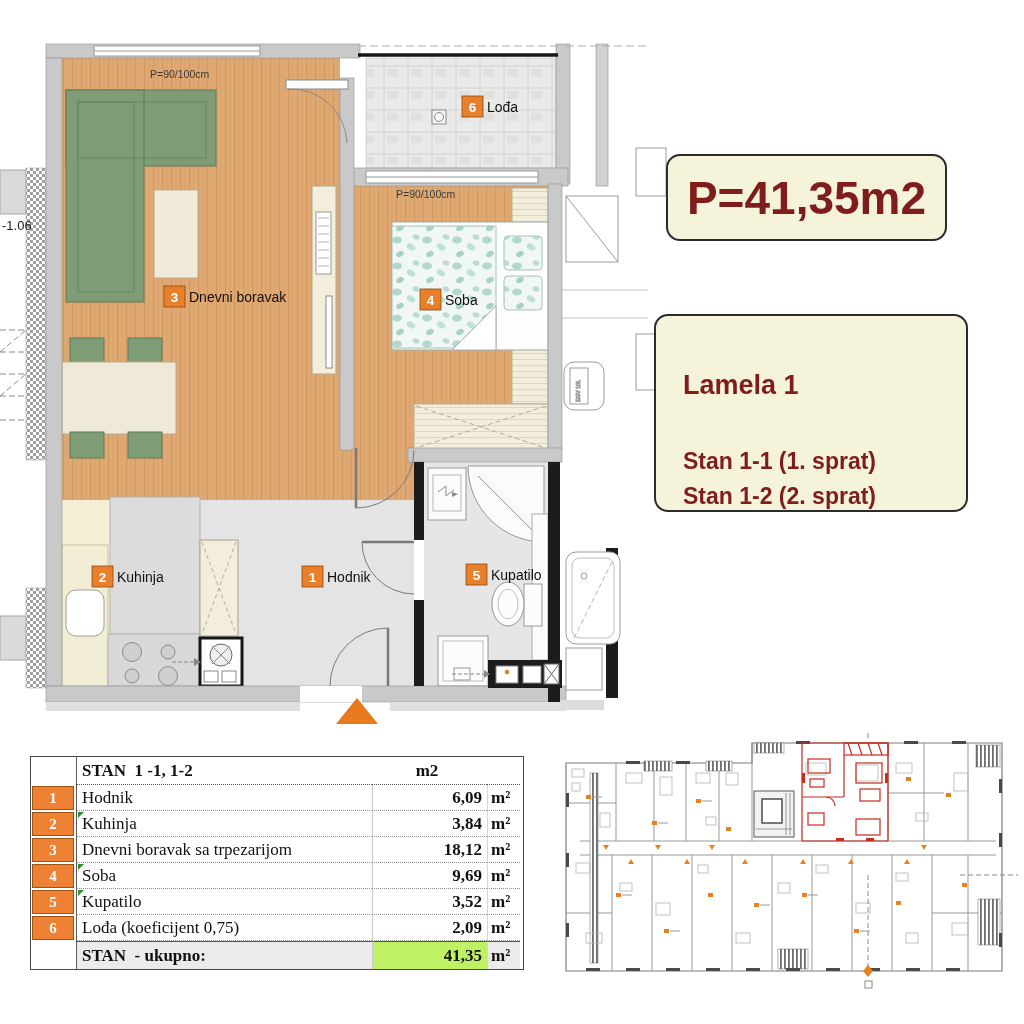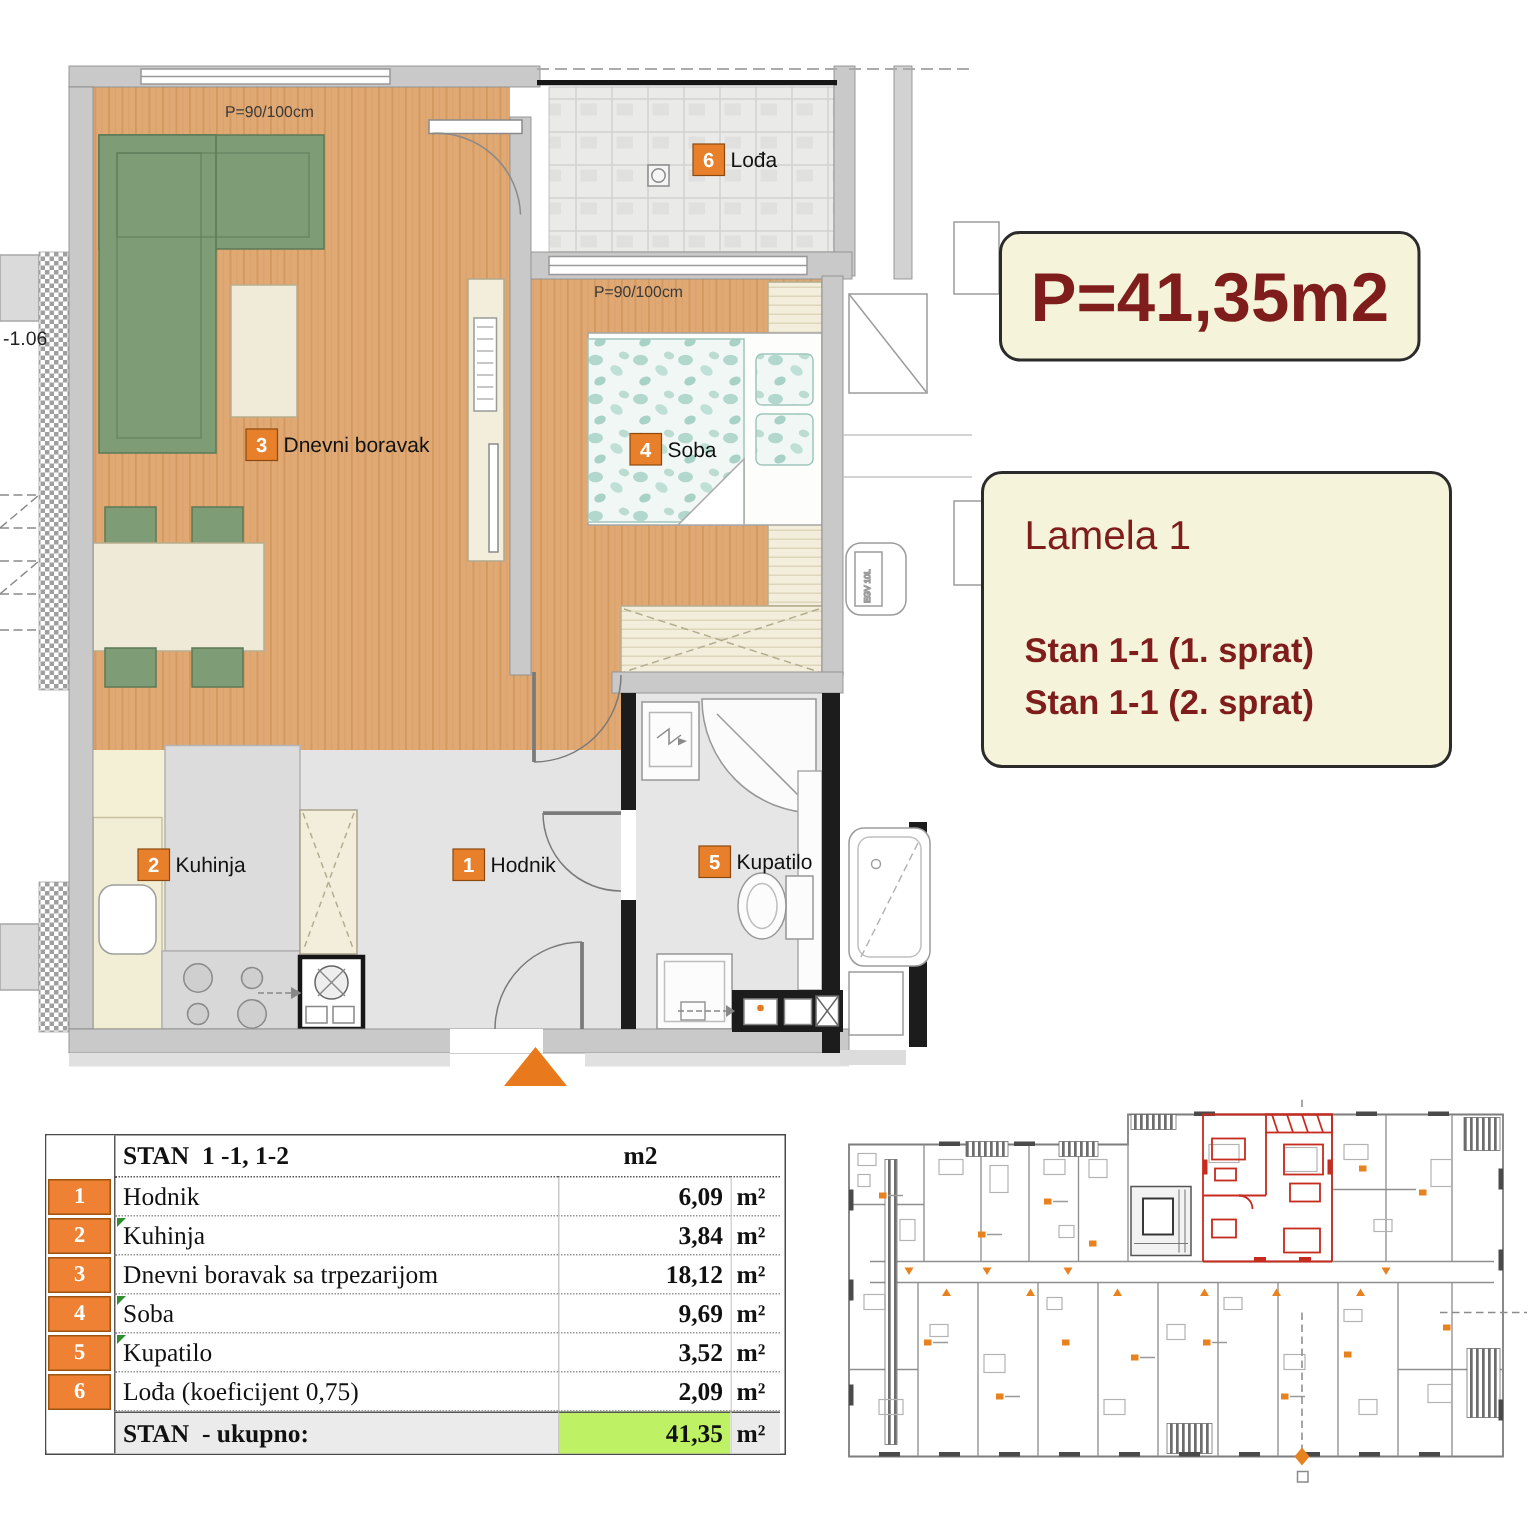--- a/index.html
+++ b/index.html
@@ -6,21 +6,21 @@
   .canvas{position:relative;width:1024px;height:1024px;background:#ffffff;overflow:hidden;
           font-family:"Liberation Sans",sans-serif;}
   svg text{font-family:"Liberation Sans",sans-serif;}
 
   
   .infobox{position:absolute;background:#f5f4da;border:2.5px solid #2b2b2b;border-radius:14px;
            color:#7f1d1d;box-sizing:border-box;}
   .box-area{left:666px;top:154px;width:281px;height:87px;display:flex;align-items:center;justify-content:center;
             font-size:46px;font-weight:bold;letter-spacing:0px;}
   .box-building{left:654px;top:314px;width:314px;height:198px;padding:26px 0 0 27px;}
-  .box-building .bld{font-size:27px;font-weight:normal;}
+  .box-building .bld{font-size:27px;font-weight:bold;margin-top:28px;}
   .box-building .gap{height:43px;}
   .box-building .unit{font-size:23px;font-weight:bold;line-height:35px;}
 
   
   .areatable{position:absolute;left:30px;top:756px;width:492px;border:1.5px solid #4a4a4a;
              display:grid;grid-template-columns:45px 296px 115px 33px;background:#fff;
              font-size:17px;color:#111;}
   .at-cell{display:flex;align-items:center;box-sizing:border-box;height:26px;position:relative;font-family:Liberation Serif, serif;}
   .at-head{height:28px;font-weight:bold;}
   .at-badgecol{justify-content:center;background:#fff;}
@@ -328,21 +328,21 @@
   </svg>
 
   <div class="infobox box-area">
     <span>P=41,35m2</span>
   </div>
 
   <div class="infobox box-building">
     <div class="bld">Lamela 1</div>
     <div class="gap"></div>
     <div class="unit">Stan 1-1 (1. sprat)</div>
-    <div class="unit">Stan 1-1 (2. sprat)</div>
+    <div class="unit">Stan 1-2 (2. sprat)</div>
   </div>
 
   <div class="areatable">
 
     <div class="at-cell at-head at-badgecol"></div>
     <div class="at-cell at-head at-name preserve">STAN  1 -1, 1-2</div>
     <div class="at-cell at-head at-val m2head" style="justify-content:center;">m2</div>
     <div class="at-cell at-head at-unit"></div>
 
     <div class="at-cell at-badgecol">

